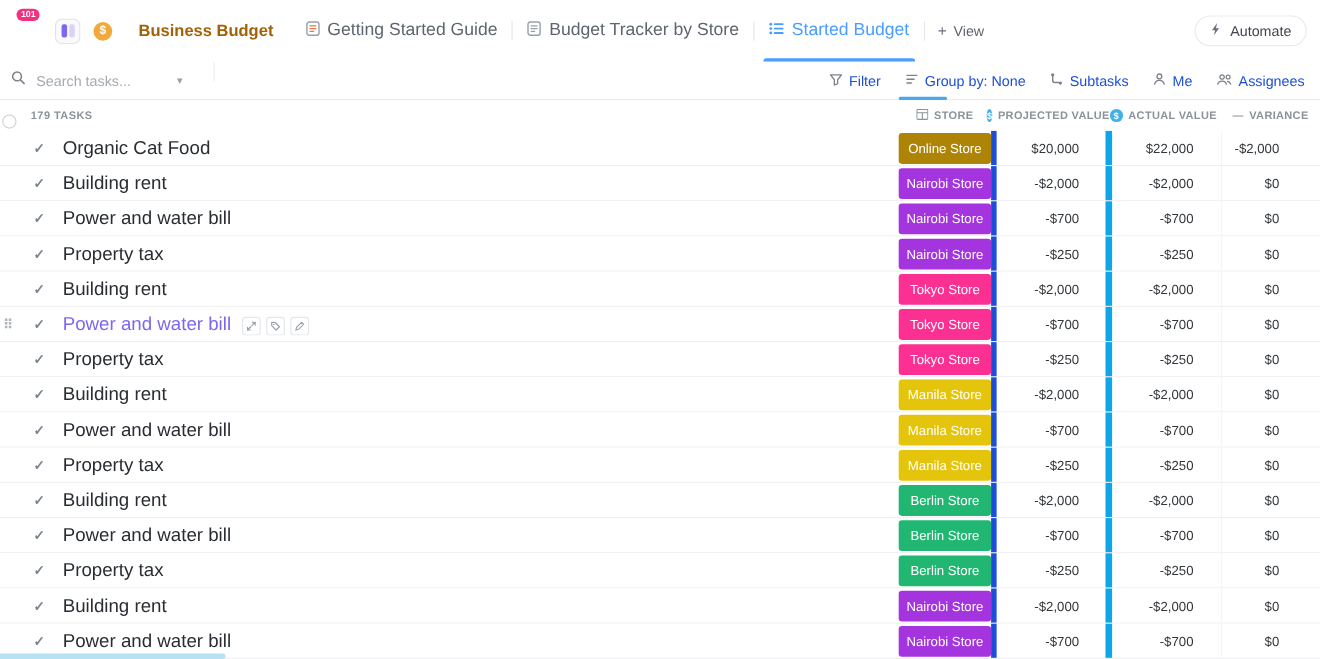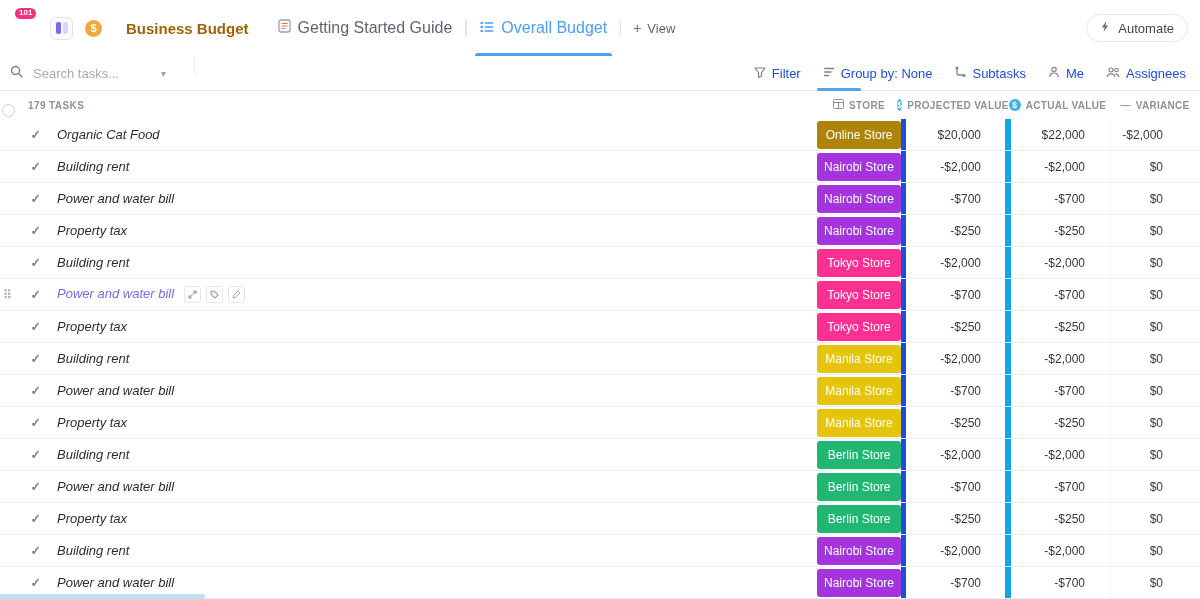--- a/index.html
+++ b/index.html
@@ -48,21 +48,21 @@
   .thead { height: 28px; }
   .tasks-count { grid-column: 1 / 3; padding-left: 28px; font-size: 10px; font-weight: 700; color: #8b929c; letter-spacing: .4px; }
   .th { display: flex; align-items: center; justify-content: center; gap: 5px; font-size: 10px; font-weight: 700; color: #8b929c; letter-spacing: .3px; cursor: pointer; white-space: nowrap; }
   .dollar-ic { width: 12px; height: 12px; border-radius: 50%; background: #43b0e8; color: #fff; font-size: 8.5px; font-weight: 700; display: flex; align-items: center; justify-content: center; line-height: 1; }
   .dash-ic { color: #98a0aa; font-size: 10px; font-weight: 700; }
 
   .row { height: 32px; border-bottom: 1px solid #efeff1; position: relative; background: #fff; }
   .cell-check { display: flex; align-items: center; justify-content: flex-end; padding-right: 7px; color: #78828e; font-size: 12.5px; font-weight: 700; cursor: pointer; }
   .drag { position: absolute; left: 3px; top: 50%; transform: translateY(-50%); color: #aeb4bc; font-size: 12px; display: none; cursor: grab; }
   .row.hovered .drag { display: block; }
-  .cell-name { display: flex; align-items: flex-start; gap: 7px; padding-left: 9px; font-size: 13px; color: #292d33; cursor: pointer; overflow: hidden; font-style: italic; }
+  .cell-name { display: flex; align-items: flex-end; gap: 7px; padding-left: 9px; font-size: 17px; color: #292d33; cursor: pointer; overflow: hidden; }
   .row.hovered .task-name { color: #7b68ee; }
   .actions { display: none; gap: 5px; margin-left: 3px; }
   .row.hovered .actions { display: flex; }
   .action { width: 17px; height: 17px; border: 1px solid #e3e6ea; border-radius: 3px; display: flex; align-items: center; justify-content: center; background: #fff; cursor: pointer; }
   .cell-store { display: flex; align-items: stretch; justify-content: center; height: 100%; padding: 1.5px 0; cursor: pointer; }
   .badge { width: 84px; display: flex; align-items: center; justify-content: center; color: #fff; font-size: 12px; font-weight: 500; border-radius: 3px; white-space: nowrap; }
   .val { font-size: 12px; color: #33373c; height: 100%; display: flex; align-items: center; justify-content: flex-end; cursor: pointer; }
   .val.proj { padding-right: 24px; border-left: 5px solid #1d4ed8; }
   .val.act  { padding-right: 25px; border-left: 6px solid #0ea5e9; }
   .val.var  { padding-right: 37px; border-left: 1px solid #f4f4f6; }
@@ -92,33 +92,42 @@
       <div class="tab">
         <span>
           <svg width="13" height="14" viewBox="0 0 13 14" fill="none">
               <rect x="1" y="1" width="11" height="12" rx="2" stroke="#98a1ab" stroke-width="1.3"></rect>
               <path d="M3.8 4.5h5.4M3.8 7h5.4M3.8 9.5h3.2" stroke="#f0734a" stroke-width="1.2" stroke-linecap="round"></path>
             </svg>
         </span>
         <span>Getting Started Guide</span>
       </div>
       <div class="tab-sep"></div>
+      <div class="tab">
+        <span>
+          <svg width="13" height="14" viewBox="0 0 13 14" fill="none">
+              <rect x="1" y="1" width="11" height="12" rx="2" stroke="#98a1ab" stroke-width="1.3"></rect>
+              <path d="M3.8 4.5h5.4M3.8 7h5.4M3.8 9.5h3.2" stroke="#98a1ab" stroke-width="1.2" stroke-linecap="round"></path>
+            </svg>
+        </span>
+        <span>Budget Tracker by Store</span>
+      </div>
       <div class="tab-sep"></div>
       <div class="tab active">
         <span>
           <svg width="14" height="12" viewBox="0 0 14 12" fill="none">
               <circle cx="1.7" cy="2" r="1.3" fill="#4a9eff"></circle>
               <rect x="4.4" y="1.2" width="9" height="1.6" rx="0.8" fill="#4a9eff"></rect>
               <circle cx="1.7" cy="6" r="1.3" fill="#4a9eff"></circle>
               <rect x="4.4" y="5.2" width="9" height="1.6" rx="0.8" fill="#4a9eff"></rect>
               <circle cx="1.7" cy="10" r="1.3" fill="#4a9eff"></circle>
               <rect x="4.4" y="9.2" width="9" height="1.6" rx="0.8" fill="#4a9eff"></rect>
             </svg>
         </span>
-        <span>Overall Budget</span>
+        <span>Started Budget</span>
       </div>
       <div class="tab-sep"></div>
       <div class="view-btn">
         <span class="plus">+</span>
         <span>View</span>
       </div>
     </div>
 
     <div class="automate">
       <span>

